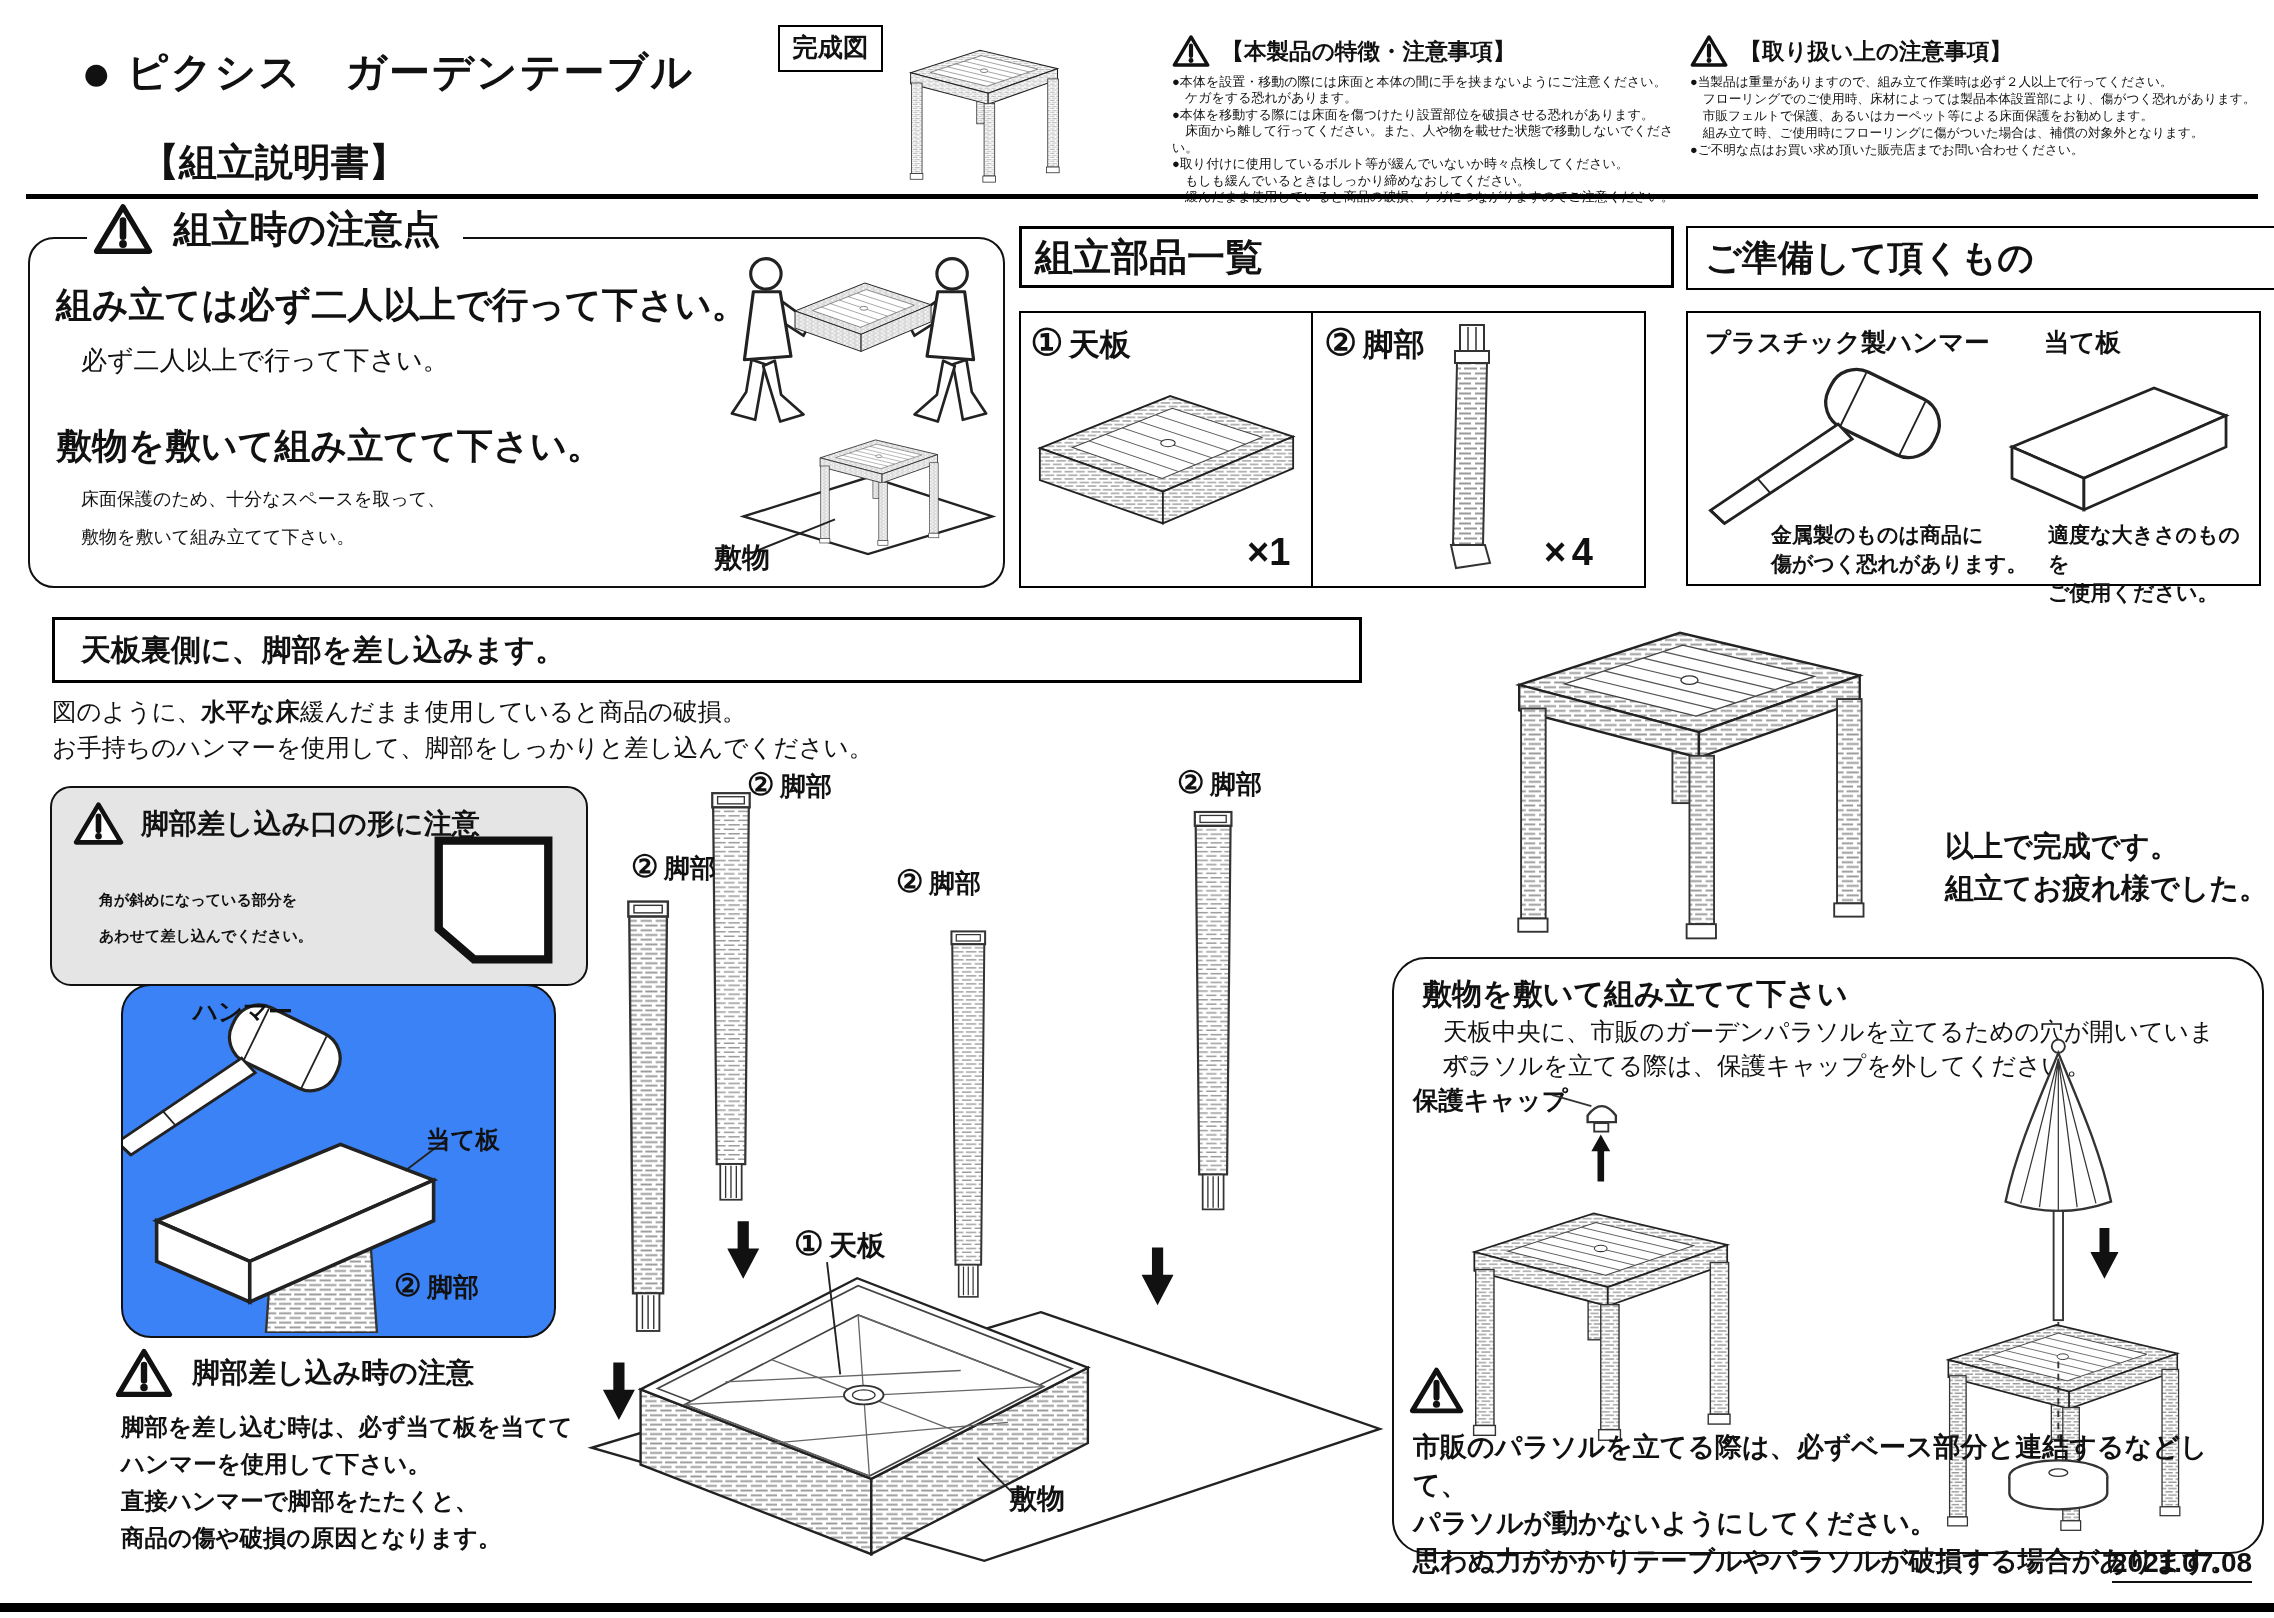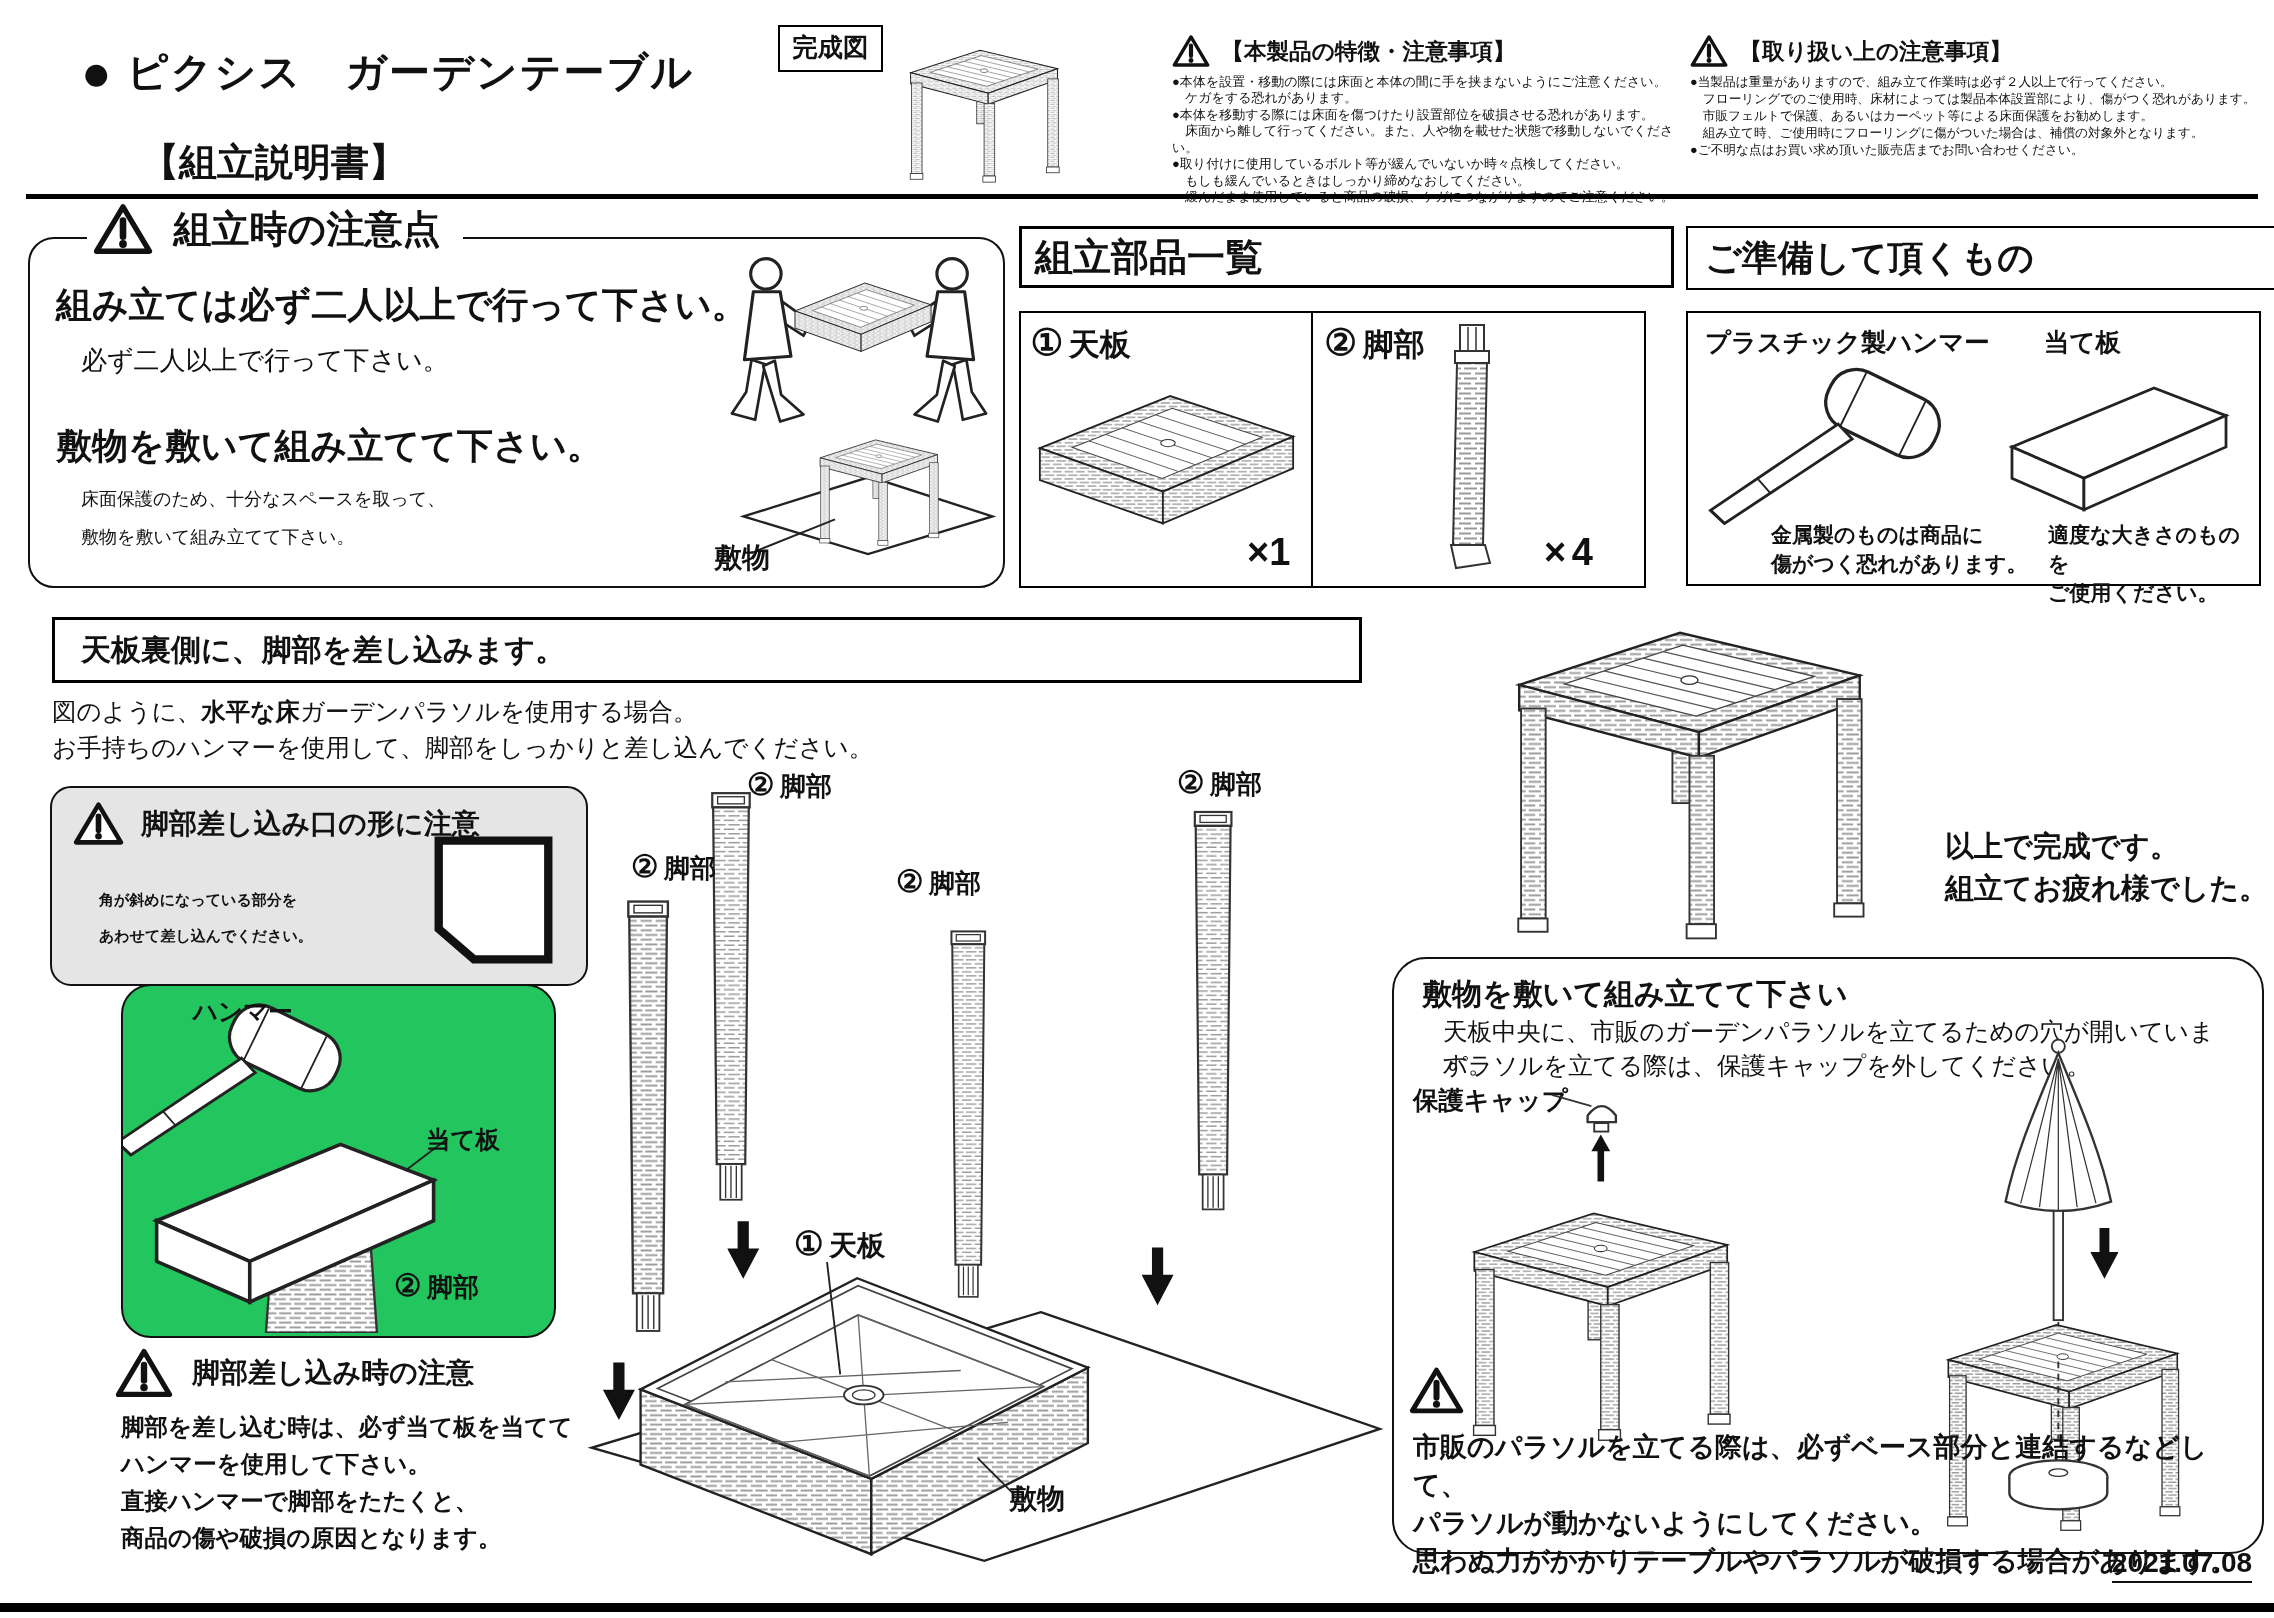--- a/index.html
+++ b/index.html
@@ -220,41 +220,41 @@
     <div class="abs b" style="left:360px;top:207px;font-size:21px;line-height:29px;">
       <div>適度な大きさのものを</div>
       <div>ご使用ください。</div>
     </div>
   </div>
 
   <div class="abs hbox" style="left:52px;top:617px;width:1252px;height:60px;padding:0 26px;">
     <span class="b" style="font-size:30px;">天板裏側に、脚部を差し込みます。</span>
   </div>
   <div class="abs" style="left:52px;top:695px;font-size:24.5px;">
-    <span>図のように、</span><span class="b">水平な床</span><span>ガーデンパラソルを使用する場合。</span>
+    <span>図のように、</span><span class="b">水平な床</span><span>緩んだまま使用していると商品の破損。</span>
   </div>
   <div class="abs" style="left:52px;top:731px;font-size:24.5px;">お手持ちのハンマーを使用して、脚部をしっかりと差し込んでください。</div>
 
   <div class="abs" style="left:50px;top:786px;width:534px;height:196px;border:2.4px solid #111;border-radius:21px;background:#e5e5e5;">
     <div class="abs" style="left:21px;top:13px;display:flex;align-items:center;gap:17px;">
       <svg width="51" height="45" viewBox="0 0 100 88">
           <use href="#warn"></use>
         </svg>
       <span class="b" style="font-size:28px;">脚部差し込み口の形に注意</span>
     </div>
     <div class="abs b" style="left:47px;top:94px;font-size:15px;line-height:36px;">
       <div>角が斜めになっている部分を</div>
       <div>あわせて差し込んでください。</div>
     </div>
     <svg class="abs" style="left:381px;top:47px;" width="121" height="130" viewBox="0 0 130 140">
         <use href="#socket"></use>
       </svg>
   </div>
 
-  <div class="abs" style="left:121px;top:984px;width:431px;height:350px;border:2.4px solid #111;border-radius:30px;background:#22c55e;">
+  <div class="abs" style="left:121px;top:984px;width:431px;height:350px;border:2.4px solid #111;border-radius:30px;background:#3b82f6;">
     <svg class="abs" style="left:0;top:0;" width="427" height="347" viewBox="0 0 454 368">
       <path d="M122 40 L176 104" stroke="#222" stroke-width="2"></path>
       <path d="M188 228 V260 M240 226 V258" stroke="#333" stroke-width="2"></path>
       <polygon points="160,256 262,256 270,368 152,368" fill="url(#wv)" stroke="#333" stroke-width="2.5"></polygon>
       <use href="#board" x="18" y="150" width="330" height="197"></use>
       <use href="#hammer" x="-18" y="12" width="292" height="175"></use>
       <path d="M345 162 L300 196" stroke="#222" stroke-width="2"></path>
     </svg>
     <div class="abs b lbl" style="left:70px;top:9.4px;font-size:24.5px;">ハンマー</div>
     <div class="abs b lbl" style="left:303px;top:137px;font-size:24.5px;">当て板</div>

